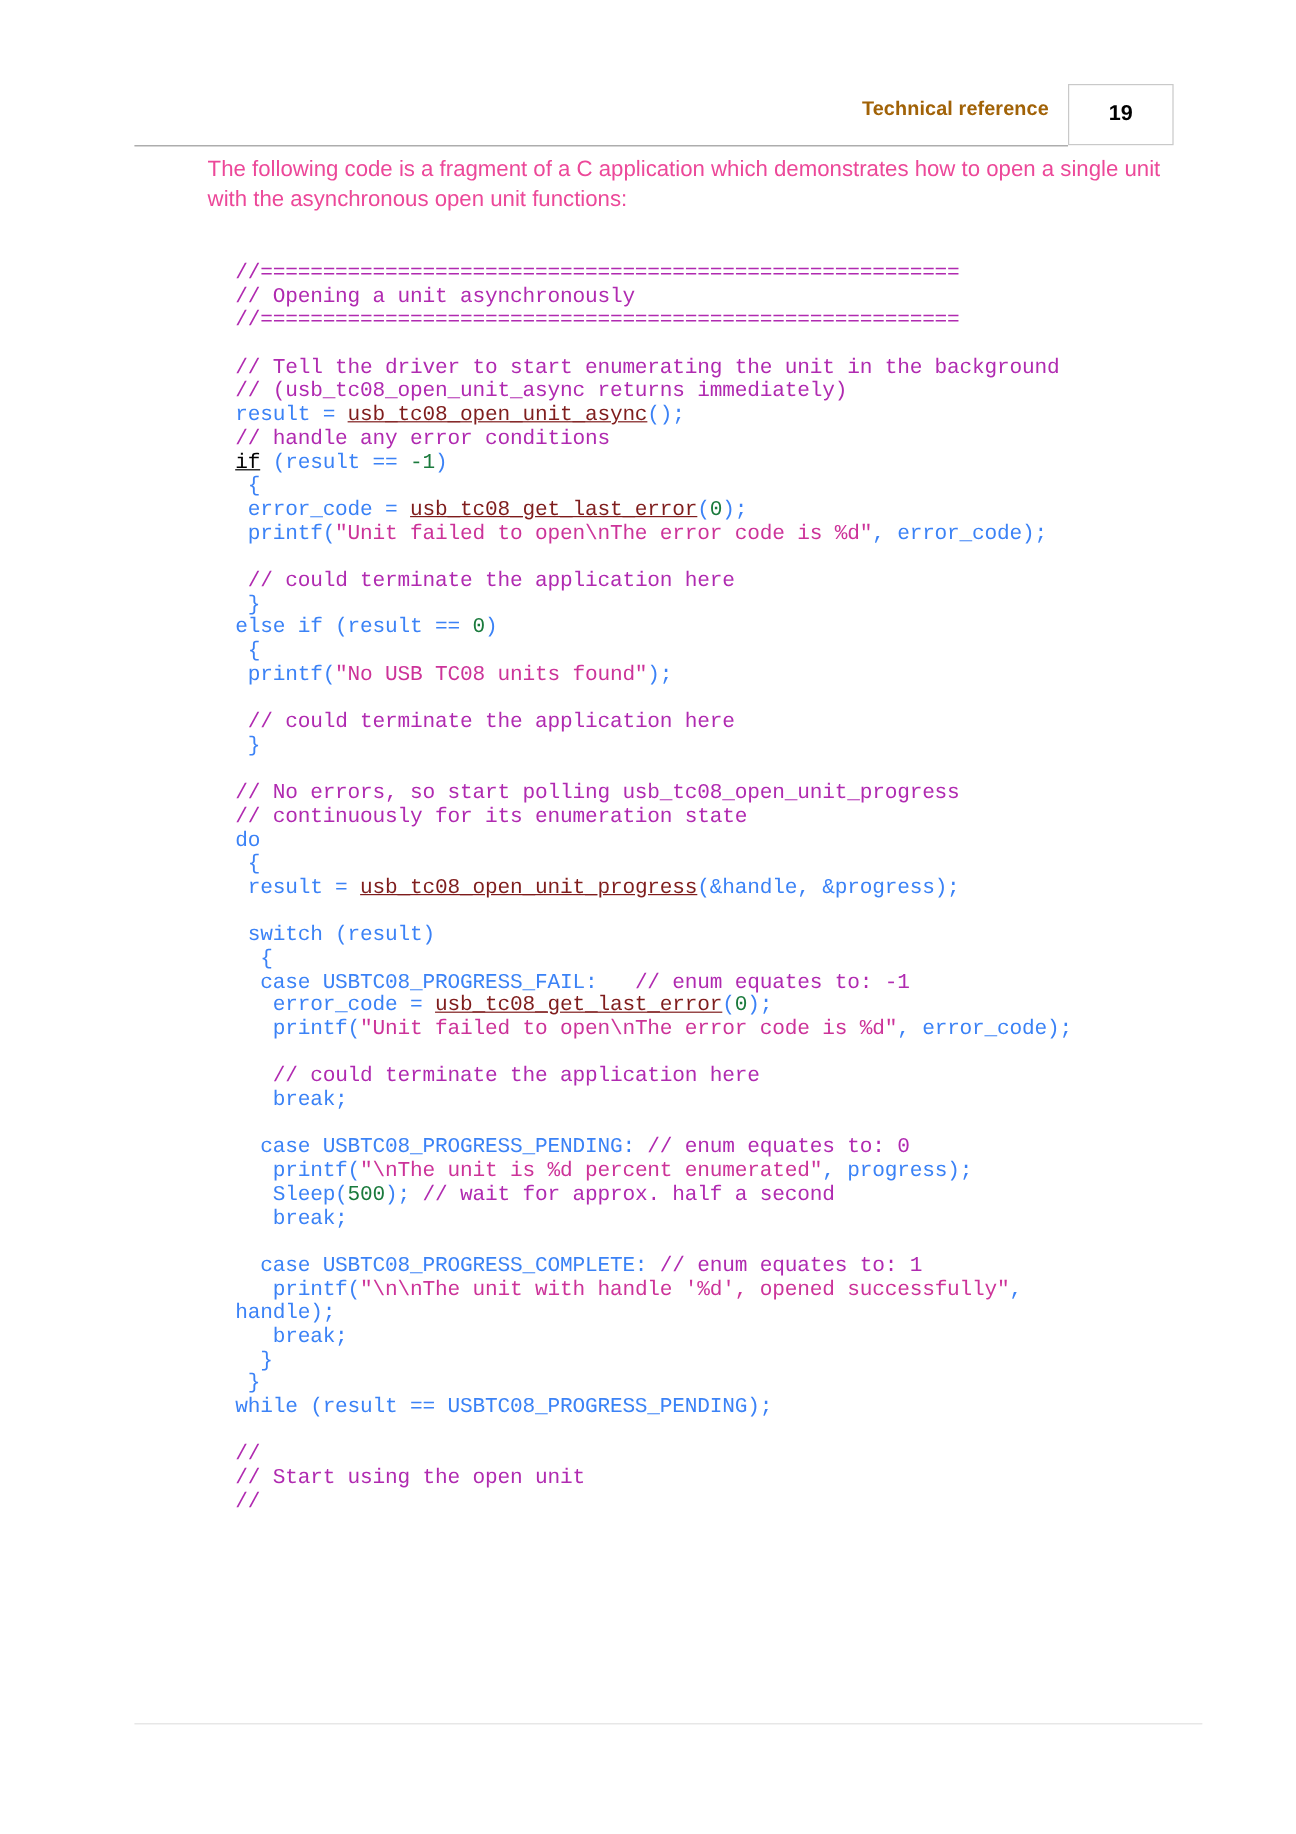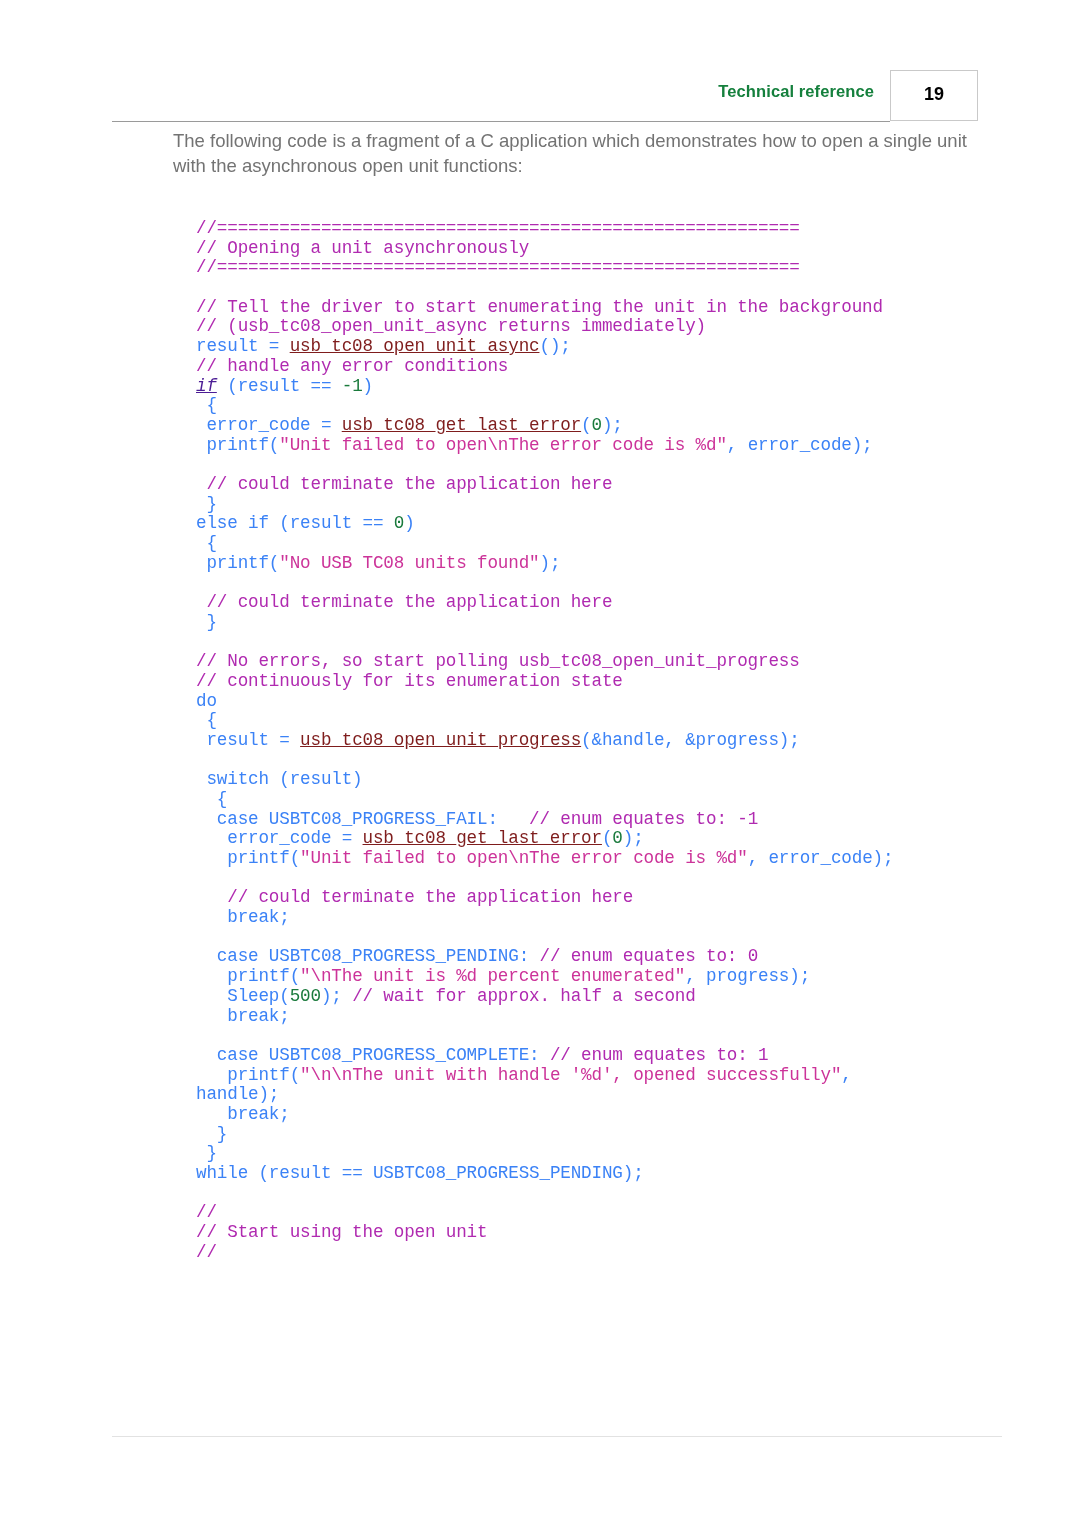--- a/index.html
+++ b/index.html
@@ -40,21 +40,21 @@
     height: 1px;
     background: #9a9a9a;
   }
   .header-title {
     position: absolute;
     right: 104px;
     top: 12px;
     font-size: 16.5px;
     font-weight: bold;
     letter-spacing: 0.1px;
-    color: #15803d;
+    color: #a16207;
     white-space: nowrap;
   }
   .page-number-box {
     position: absolute;
     right: 0;
     top: 0;
     width: 88px;
     height: 51px;
     border: 1px solid #c9c9c9;
     background: #ffffff;
@@ -80,21 +80,21 @@
   .section-heading {
     font-size: 18.5px;
     font-weight: bold;
     color: #000000;
     margin: 0 0 14px 0;
     letter-spacing: 0.15px;
   }
   .intro {
     font-size: 18.5px;
     line-height: 25px;
-    color: #737373;
+    color: #ec4899;
     margin: 0;
     width: 812px;
   }
 
   
   .code-block {
     position: absolute;
     left: 196px;
     top: 219px;
     width: 860px;
@@ -111,21 +111,21 @@
   }
   .code-line.blank { height: 19.7px; }
 
   
   .t-plain   { color: #3b82f6; }
   .t-comment { color: #b02ab0; }
   .t-string  { color: #cc3399; }
   .t-keyword { color: #3b82f6; }
   .t-number  { color: #1a7a3c; }
   .t-func    { color: #7f1d1d; text-decoration: underline; }
-  .t-if      { color: #4c1d95; text-decoration: underline; font-style: italic; }
+  .t-if      { color: #000000; text-decoration: underline; }
 
   
   .footer-rule {
     position: absolute;
     left: 112px;
     top: 1436px;
     width: 890px;
     height: 1px;
     background: #e2e2e2;
   }

